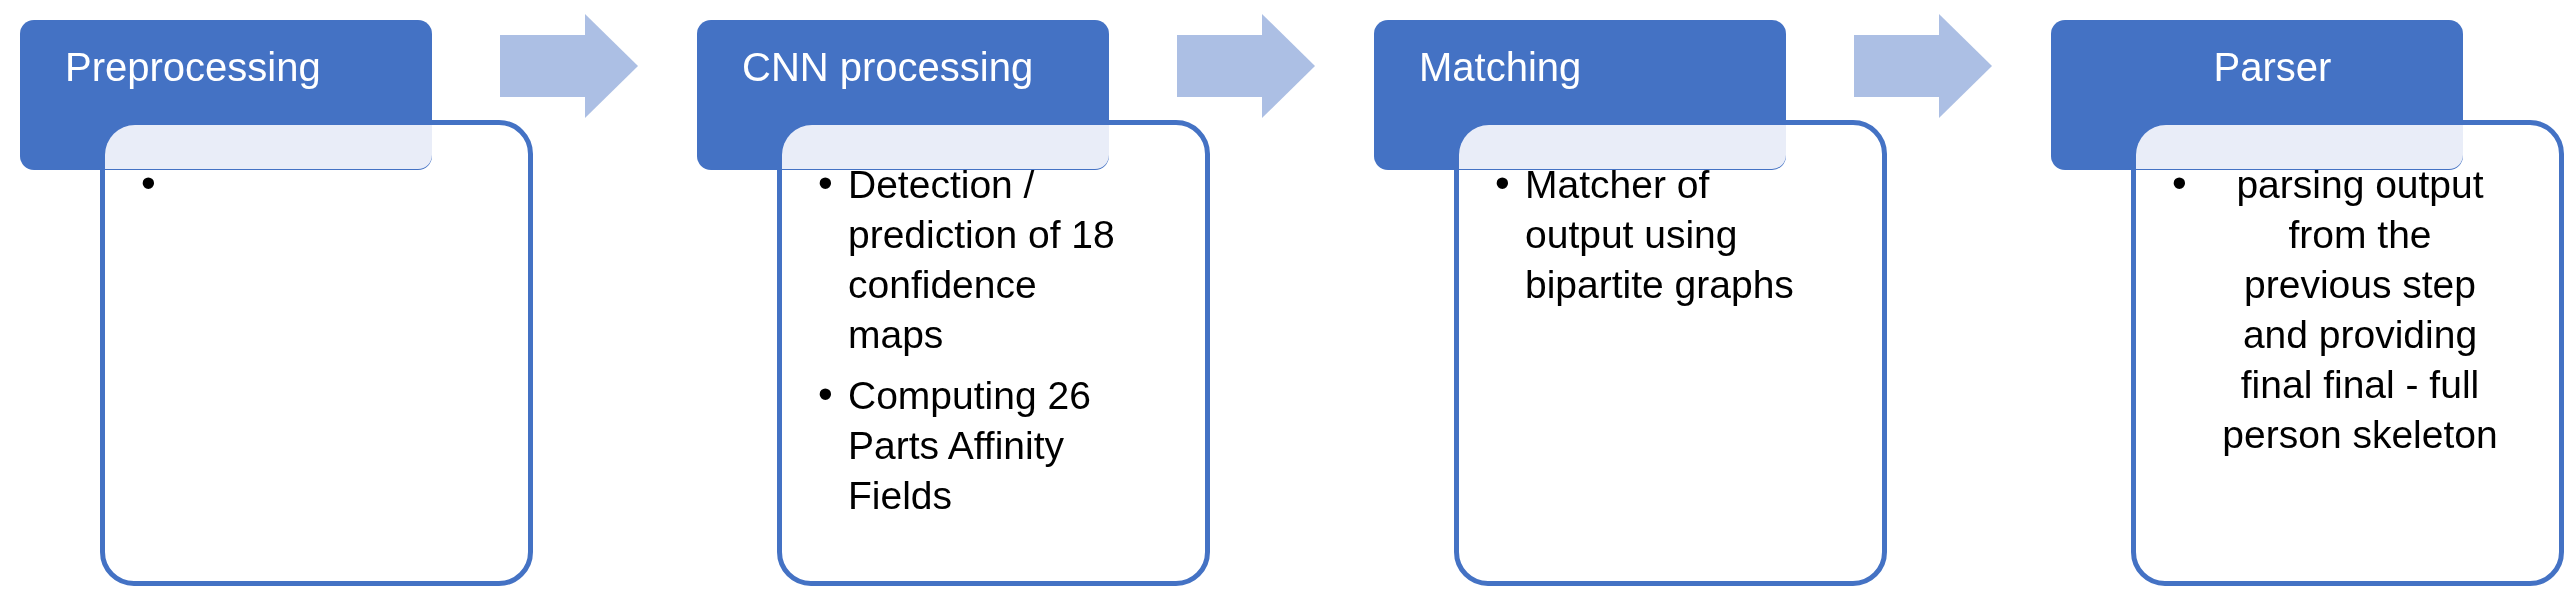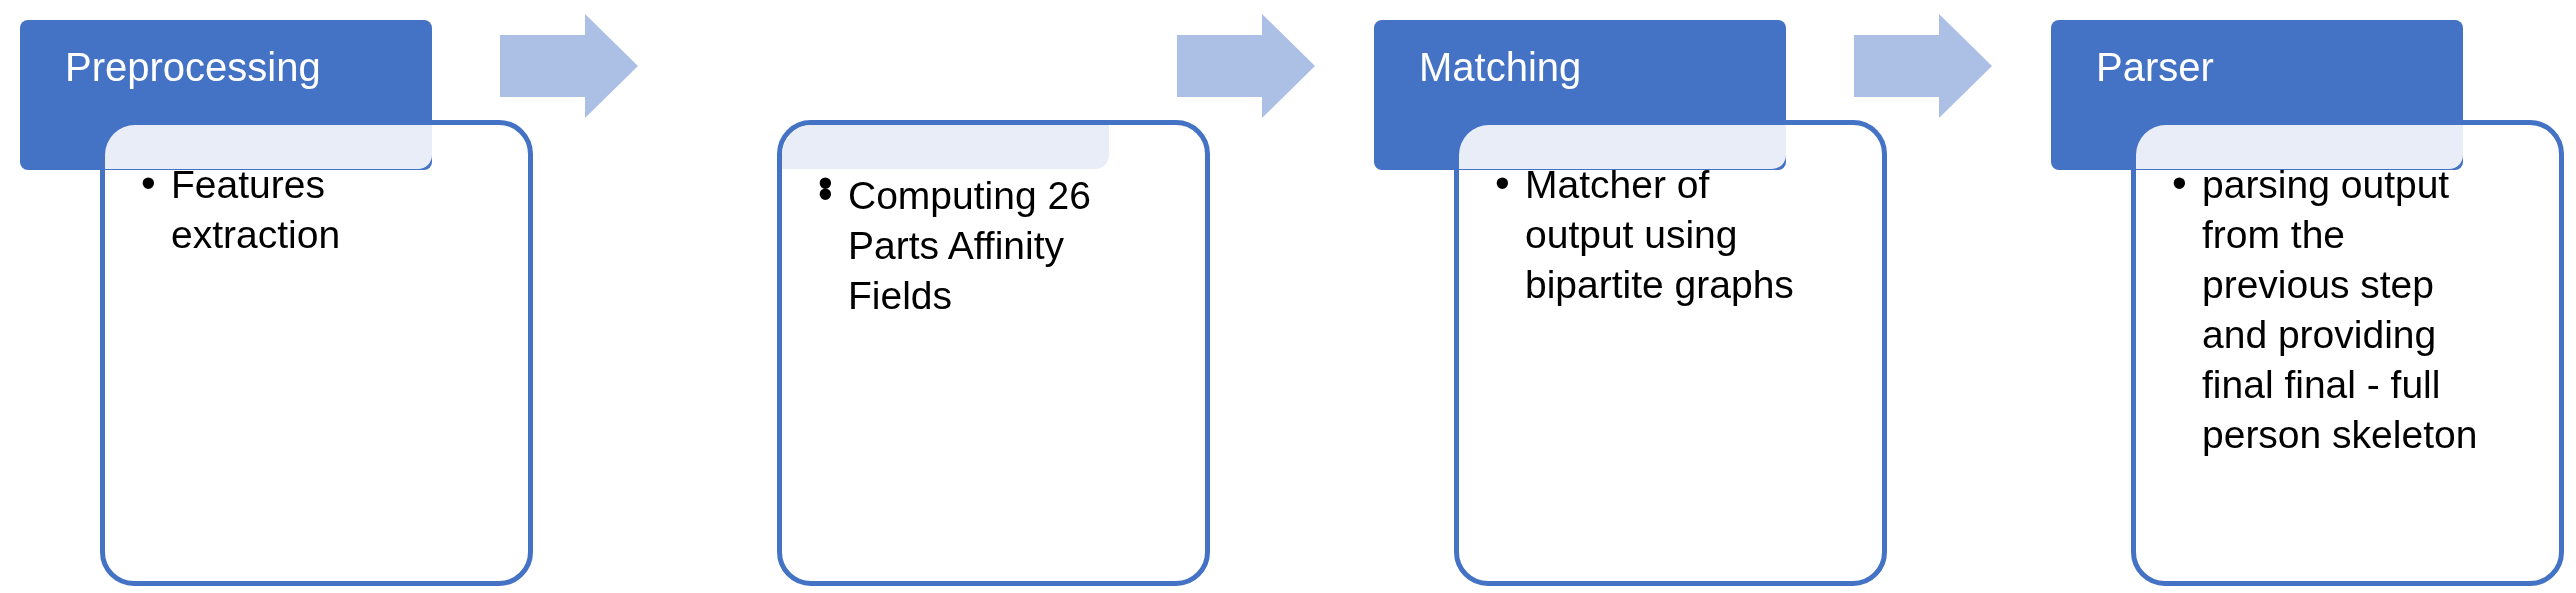--- a/index.html
+++ b/index.html
@@ -17,21 +17,21 @@
   }
   .stage {
     position: absolute;
     top: 0;
     width: 514px;
     height: 593px;
   }
   .s0 { left: 20px; }
   .s1 { left: 697px; }
   .s2 { left: 1374px; text-decoration: underline; }
-  .s3 { left: 2051px; }
+  .s3 { left: 2051px; text-align: center; }
 
   
   .content-box {
     position: absolute;
     left: 80px;
     top: 120px;
     width: 433px;
     height: 466px;
     box-sizing: border-box;
     background: #ffffff;
@@ -39,21 +39,21 @@
     border-radius: 34px;
   }
   
   .stage-header {
     position: absolute;
     left: 0;
     top: 20px;
     width: 412px;
     height: 150px;
     background: var(--c-header-fill, #4472C4);
-    border-radius: 8px;
+    border-radius: 14px;
   }
   .stage-title {
     padding: 22.6px 14px 0 45px;
     font-size: 40px;
     line-height: 1.2;
     color: var(--c-header-text, #ffffff);
     white-space: nowrap;
   }
   
   .header-band {
@@ -124,35 +124,40 @@
 
 <div id="canvas">
 
   <div class="stage s0">
     <div class="content-box"></div>
     <div class="stage-header">
       <div class="stage-title">Preprocessing</div>
     </div>
     <div class="header-band"></div>
     <ul class="bullet-list">
-      <li class="bullet-item"><span class="bullet-dot">•</span><span>Features
-extraction</span></li>
+      <li class="bullet-item"><span class="bullet-dot">•</span></li>
     </ul>
   </div>
 
   <div class="flow-arrow a0">
     <div class="arrow-body"></div>
     <div class="arrow-head"></div>
   </div>
 
   <div class="stage s1">
     <div class="content-box"></div>
-    <div class="header-band"></div>
-    <ul class="bullet-list">
-      <li class="bullet-item"><span class="bullet-dot">•</span></li>
+    <div class="stage-header">
+      <div class="stage-title">CNN processing</div>
+    </div>
+    <div class="header-band"></div>
+    <ul class="bullet-list">
+      <li class="bullet-item"><span class="bullet-dot">•</span><span>Detection /
+prediction of 18
+confidence
+maps</span></li>
       <li class="bullet-item"><span class="bullet-dot">•</span><span>Computing 26
 Parts Affinity
 Fields</span></li>
     </ul>
   </div>
 
   <div class="flow-arrow a1">
     <div class="arrow-body"></div>
     <div class="arrow-head"></div>
   </div>

